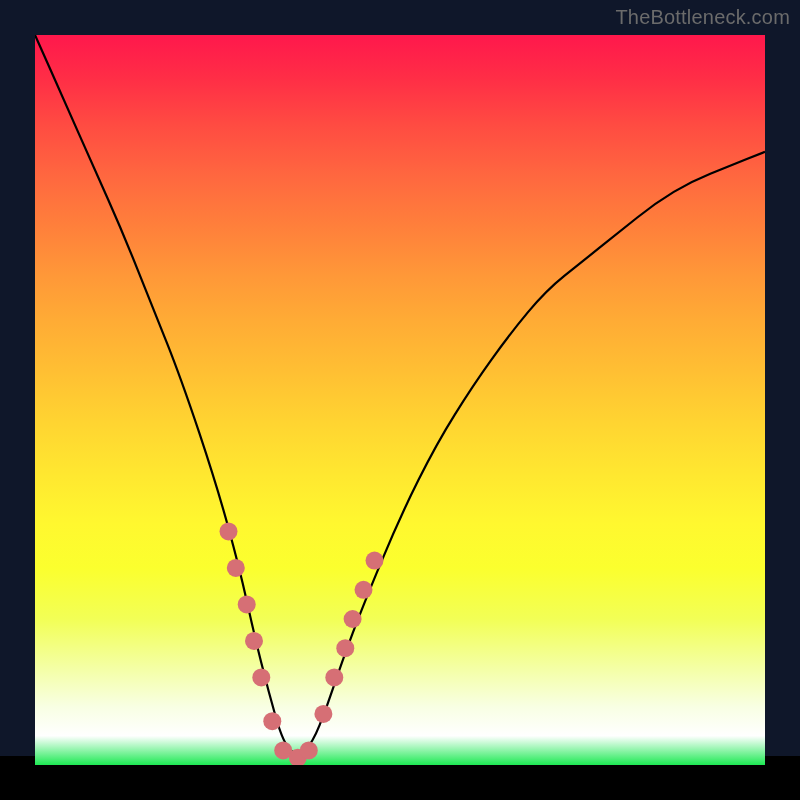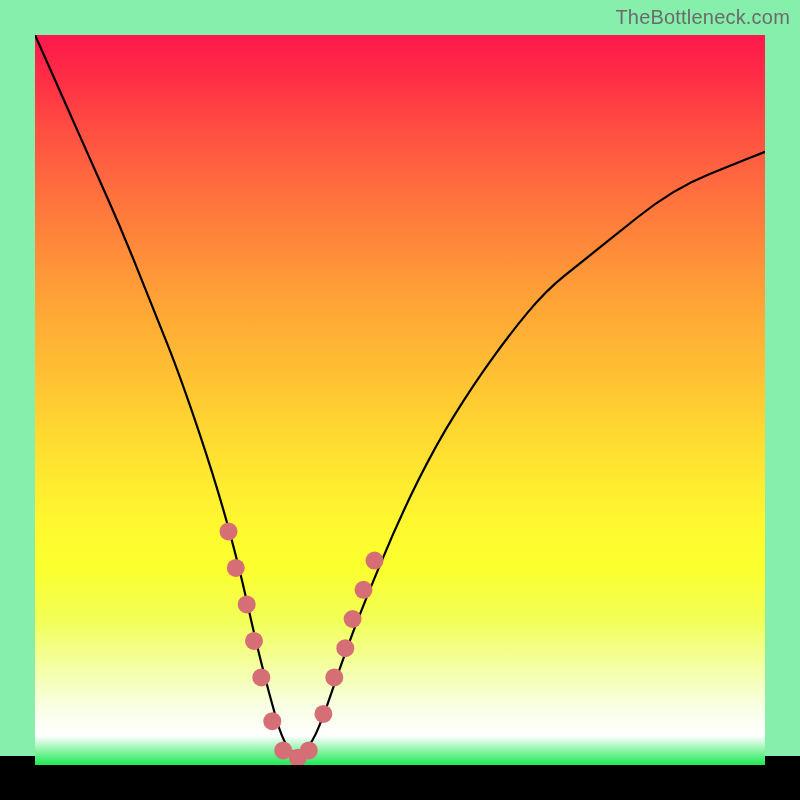--- a/index.html
+++ b/index.html
@@ -3,21 +3,21 @@
 <meta charset="utf-8">
 <style>
   * { margin: 0; padding: 0; box-sizing: border-box; }
   html, body { width: 800px; height: 800px; overflow: hidden; }
   body { background: #000; font-family: Arial, Helvetica, sans-serif; }
 
   .stage {
     position: relative;
     width: 800px;
     height: 756px;
-    background: #86efac;
+    background: #0f172a;
   }
 
   .plot-area {
     position: absolute;
     left: 35px;
     top: 35px;
     width: 730px;
     height: 730px;
     background: linear-gradient(
       to bottom,

